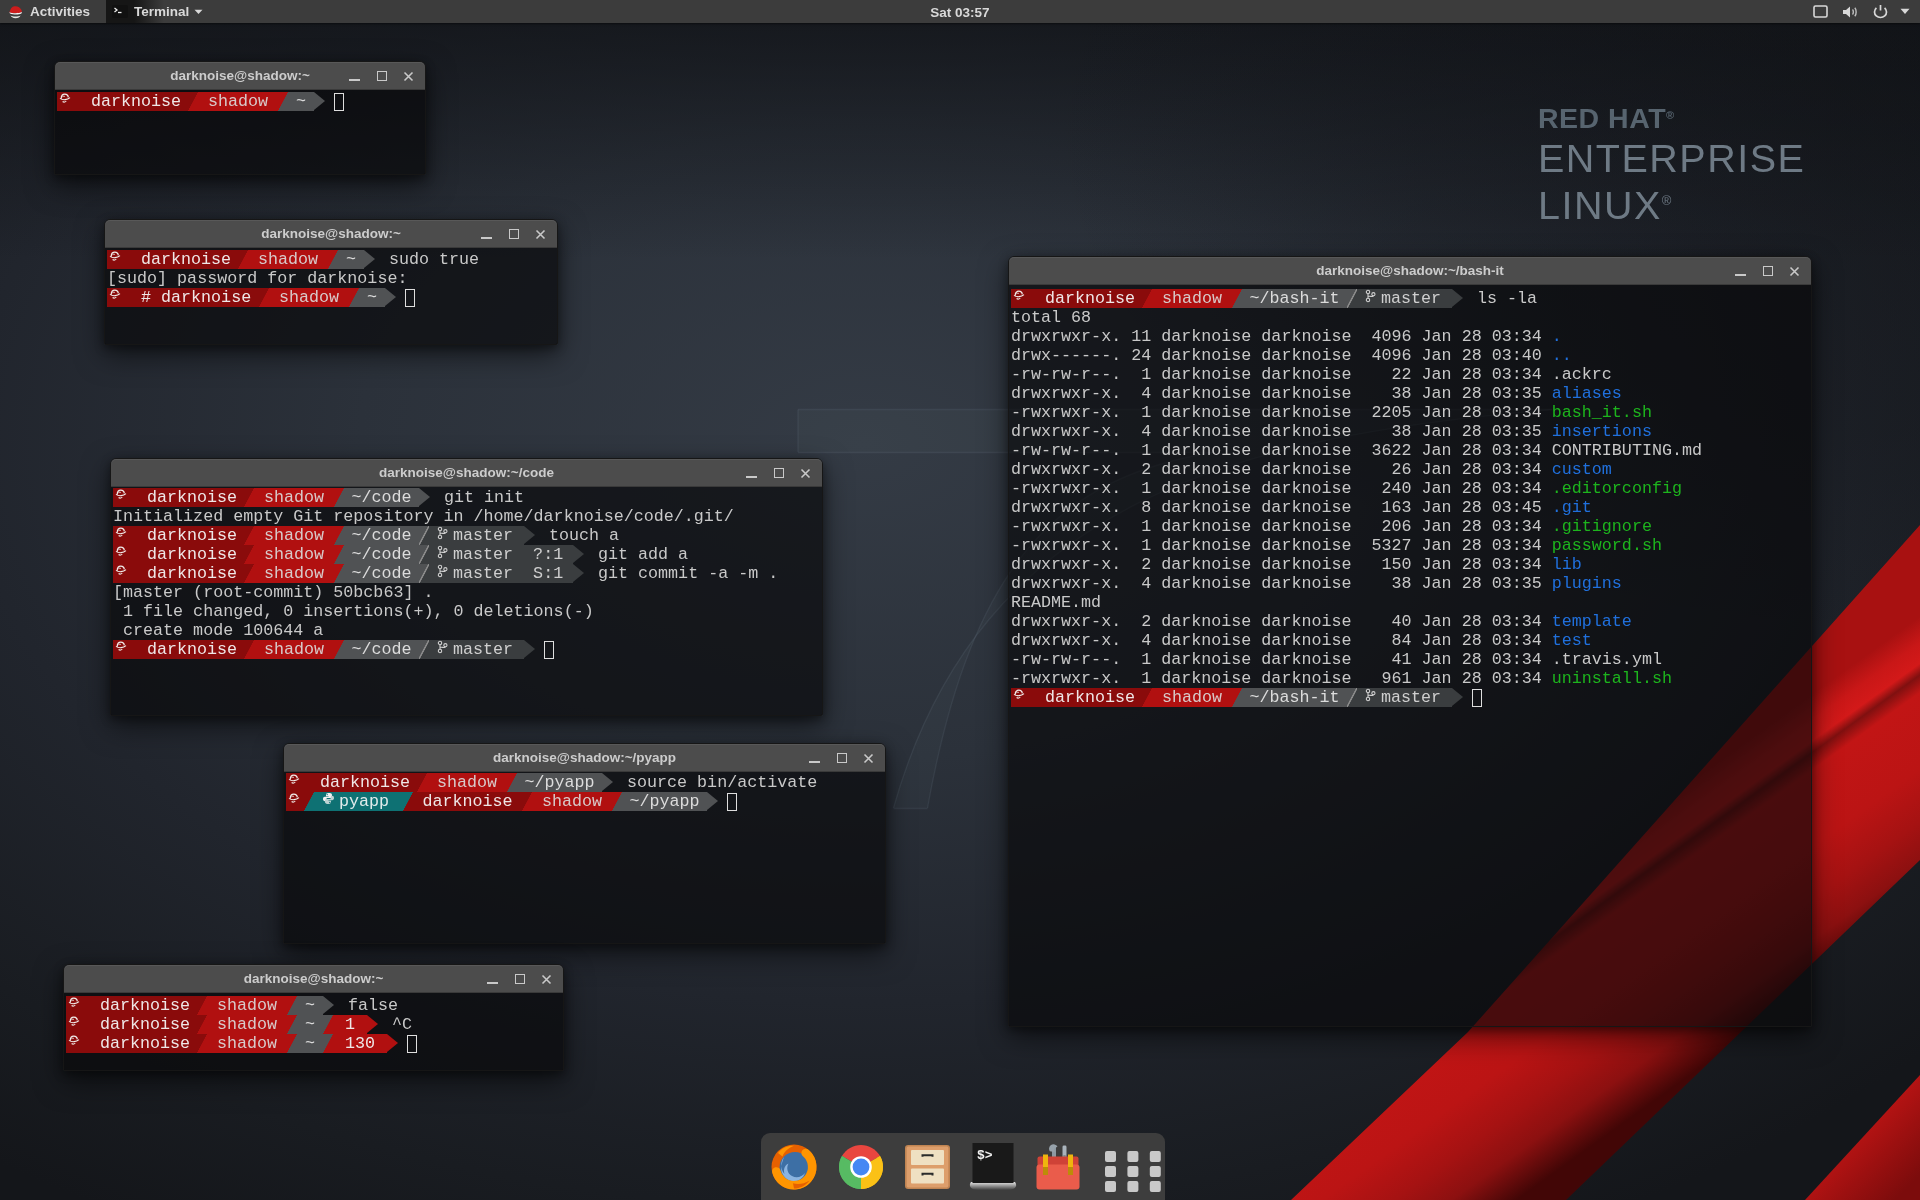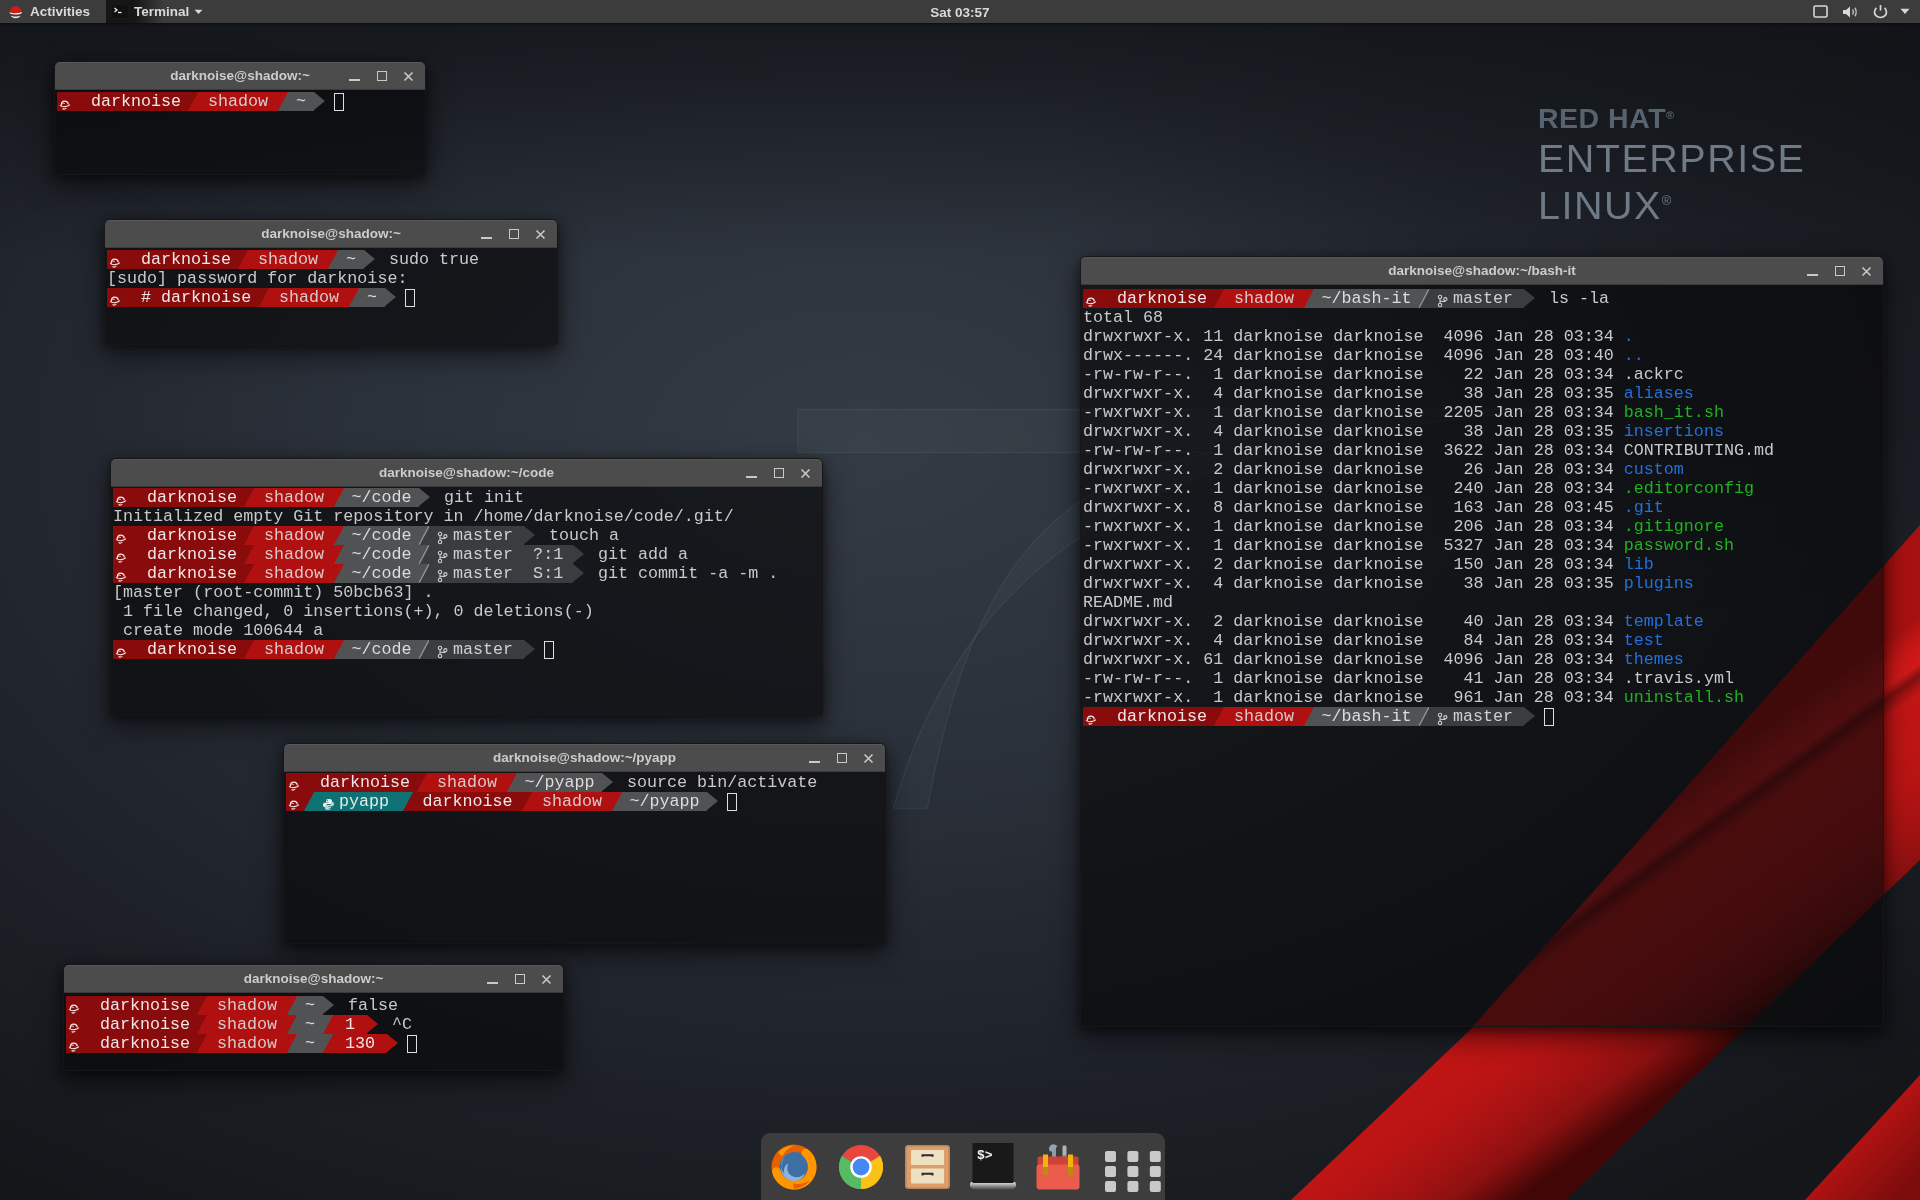--- a/index.html
+++ b/index.html
@@ -28,21 +28,21 @@
 .btns { position:absolute; right:11px; top:0; height:28px; display:flex; align-items:center; }
 .bmin { width:11px; height:2px; background:#c9c9c9; margin-top:8px; }
 .bmax { width:10px; height:10px; border:1.8px solid #c9c9c9; margin-left:17px; }
 .bcls { margin-left:16px; }
 .ct { position:absolute; left:0; right:0; top:28px; bottom:0; background:rgba(8,8,9,0.65);
   padding:1px 0 0 2px; overflow:hidden;
   font-family:"Liberation Mono",monospace; font-size:16.7px; }
 .ln { height:19px; display:flex; align-items:stretch; white-space:pre; }
 .t { line-height:19px; display:block; }
 .o { color:#c9c9c9; }
-.sg { display:flex; align-items:flex-end; height:19px; flex:none; }
+.sg { display:flex; align-items:flex-start; height:19px; flex:none; }
 .sp { width:10px; height:19px; flex:none; }
 .ar { width:0; height:0; border-top:9.5px solid transparent; border-bottom:9.5px solid transparent;
   border-left:11px solid #505254; flex:none; }
 .cur { width:10px; height:18px; border:1.5px solid #dedede; align-self:center; margin-left:9px; flex:none; }
 .hat { flex:none; }
 .br { flex:none; }
 .py { flex:none; }
 .dock { position:absolute; left:761px; top:1133px; width:404px; height:67px; background:#3d3d3d;
   border-radius:9px 9px 0 0; z-index:10; }
 .dock > svg { position:absolute; }
@@ -297,21 +297,21 @@
             <path d="M3.4 4.8 C4.0 4.1 5.2 4.0 5.9 4.6" stroke="#f2eeec" stroke-width="0.95" fill="none"></path>
           </svg><span class="t" style="color:#efe7e7;margin-left:20px">darknoise</span></span><i class="sp" style="background:linear-gradient(117.7deg,#8a0b0b 49%,#b11010 51%)"></i><span class="sg" style="width:80px;background:#b11010;justify-content:center;"><span class="t" style="color:#d8caca">shadow</span></span><i class="sp" style="background:linear-gradient(117.7deg,#b11010 49%,#505254 51%)"></i><span class="sg" style="width:26px;background:#505254;justify-content:center;"><span class="t" style="color:#dcdcdc">~</span></span><i class="sp" style="background:linear-gradient(117.7deg,#505254 49%,#b11010 51%)"></i><span class="sg" style="width:34px;background:#b11010;justify-content:center;"><span class="t" style="color:#efe7e7">1</span></span><i class="ar" style="border-left-color:#b11010"></i><span class="t" style="color:#c9c9c9;margin-left:14px;white-space:pre">^C</span></div>
       <div class="ln"><span class="sg" style="width:131px;background:#8a0b0b;justify-content:flex-start;padding-left:2px"><svg class="hat" width="12" height="12" viewBox="0 0 12 12">
             <path d="M2.2 6.7 C2.2 3.6 4.0 2.2 5.8 2.2 C7.8 2.2 9.1 3.6 9.3 5.4" stroke="#f2eeec" stroke-width="1.25" fill="none"></path>
             <path d="M1.0 6.4 C3.8 8.5 8.3 8.0 11.0 5.6" stroke="#f2eeec" stroke-width="1.15" fill="none"></path>
             <path d="M7.3 9.0 C6.1 10.2 4.4 10.2 3.6 9.5" stroke="#f2eeec" stroke-width="1.05" fill="none"></path>
             <path d="M3.4 4.8 C4.0 4.1 5.2 4.0 5.9 4.6" stroke="#f2eeec" stroke-width="0.95" fill="none"></path>
           </svg><span class="t" style="color:#efe7e7;margin-left:20px">darknoise</span></span><i class="sp" style="background:linear-gradient(117.7deg,#8a0b0b 49%,#b11010 51%)"></i><span class="sg" style="width:80px;background:#b11010;justify-content:center;"><span class="t" style="color:#d8caca">shadow</span></span><i class="sp" style="background:linear-gradient(117.7deg,#b11010 49%,#505254 51%)"></i><span class="sg" style="width:26px;background:#505254;justify-content:center;"><span class="t" style="color:#dcdcdc">~</span></span><i class="sp" style="background:linear-gradient(117.7deg,#505254 49%,#b11010 51%)"></i><span class="sg" style="width:54px;background:#b11010;justify-content:center;"><span class="t" style="color:#efe7e7">130</span></span><i class="ar" style="border-left-color:#b11010"></i><i class="cur"></i></div>
     </div>
   </div>
-<div class="win" style="left:1080px;top:256px;width:804px;height:771px;z-index:4">
+<div class="win" style="left:1008px;top:256px;width:804px;height:771px;z-index:4">
     <div class="tb"><span class="ttl">darknoise@shadow:~/bash-it</span><span class="btns">
         <i class="bmin"></i>
         <i class="bmax"></i>
         <svg class="bcls" width="11" height="11" viewBox="0 0 11 11">
           <path d="M1.5 1.5 L9.5 9.5 M9.5 1.5 L1.5 9.5" stroke="#c9c9c9" stroke-width="1.6"></path>
         </svg>
       </span></div>
     <div class="ct" style="padding-top:4px">
       <div class="ln"><span class="sg" style="width:131px;background:#8a0b0b;justify-content:flex-start;padding-left:2px"><svg class="hat" width="12" height="12" viewBox="0 0 12 12">
             <path d="M2.2 6.7 C2.2 3.6 4.0 2.2 5.8 2.2 C7.8 2.2 9.1 3.6 9.3 5.4" stroke="#f2eeec" stroke-width="1.25" fill="none"></path>
@@ -335,21 +335,20 @@
       <div class="ln"><span class="t o">drwxrwxr-x.  2 darknoise darknoise    26 Jan 28 03:34 </span><span class="t o" style="color:#2070dd">custom</span></div>
       <div class="ln"><span class="t o">-rwxrwxr-x.  1 darknoise darknoise   240 Jan 28 03:34 </span><span class="t o" style="color:#1db41d">.editorconfig</span></div>
       <div class="ln"><span class="t o">drwxrwxr-x.  8 darknoise darknoise   163 Jan 28 03:45 </span><span class="t o" style="color:#2070dd">.git</span></div>
       <div class="ln"><span class="t o">-rwxrwxr-x.  1 darknoise darknoise   206 Jan 28 03:34 </span><span class="t o" style="color:#1db41d">.gitignore</span></div>
       <div class="ln"><span class="t o">-rwxrwxr-x.  1 darknoise darknoise  5327 Jan 28 03:34 </span><span class="t o" style="color:#1db41d">password.sh</span></div>
       <div class="ln"><span class="t o">drwxrwxr-x.  2 darknoise darknoise   150 Jan 28 03:34 </span><span class="t o" style="color:#2070dd">lib</span></div>
       <div class="ln"><span class="t o">drwxrwxr-x.  4 darknoise darknoise    38 Jan 28 03:35 </span><span class="t o" style="color:#2070dd">plugins</span></div>
       <div class="ln"><span class="t o">README.md</span></div>
       <div class="ln"><span class="t o">drwxrwxr-x.  2 darknoise darknoise    40 Jan 28 03:34 </span><span class="t o" style="color:#2070dd">template</span></div>
       <div class="ln"><span class="t o">drwxrwxr-x.  4 darknoise darknoise    84 Jan 28 03:34 </span><span class="t o" style="color:#2070dd">test</span></div>
-      <div class="ln"><span class="t o">drwxrwxr-x. 61 darknoise darknoise  4096 Jan 28 03:34 </span><span class="t o" style="color:#2070dd">themes</span></div>
       <div class="ln"><span class="t o">-rw-rw-r--.  1 darknoise darknoise    41 Jan 28 03:34 </span><span class="t o">.travis.yml</span></div>
       <div class="ln"><span class="t o">-rwxrwxr-x.  1 darknoise darknoise   961 Jan 28 03:34 </span><span class="t o" style="color:#1db41d">uninstall.sh</span></div>
       <div class="ln"><span class="sg" style="width:131px;background:#8a0b0b;justify-content:flex-start;padding-left:2px"><svg class="hat" width="12" height="12" viewBox="0 0 12 12">
             <path d="M2.2 6.7 C2.2 3.6 4.0 2.2 5.8 2.2 C7.8 2.2 9.1 3.6 9.3 5.4" stroke="#f2eeec" stroke-width="1.25" fill="none"></path>
             <path d="M1.0 6.4 C3.8 8.5 8.3 8.0 11.0 5.6" stroke="#f2eeec" stroke-width="1.15" fill="none"></path>
             <path d="M7.3 9.0 C6.1 10.2 4.4 10.2 3.6 9.5" stroke="#f2eeec" stroke-width="1.05" fill="none"></path>
             <path d="M3.4 4.8 C4.0 4.1 5.2 4.0 5.9 4.6" stroke="#f2eeec" stroke-width="0.95" fill="none"></path>
           </svg><span class="t" style="color:#efe7e7;margin-left:20px">darknoise</span></span><i class="sp" style="background:linear-gradient(117.7deg,#8a0b0b 49%,#b11010 51%)"></i><span class="sg" style="width:80px;background:#b11010;justify-content:center;"><span class="t" style="color:#d8caca">shadow</span></span><i class="sp" style="background:linear-gradient(117.7deg,#b11010 49%,#505254 51%)"></i><span class="sg" style="width:105px;background:#505254;justify-content:center;"><span class="t" style="color:#dcdcdc">~/bash-it</span></span><i class="sp" style="background:linear-gradient(117.7deg,#505254 44%,#8a8a8a 47.5%,#8a8a8a 52.5%,#3a3d3f 56%)"></i><span class="sg" style="width:95px;background:#3a3d3f;justify-content:flex-start;padding-left:8px"><svg class="br" width="11" height="14" viewBox="0 0 11 14">
             <circle cx="3" cy="3" r="1.7" stroke="#cfcfcf" stroke-width="1.1" fill="none"></circle>
             <circle cx="8.4" cy="5.2" r="1.6" stroke="#cfcfcf" stroke-width="1.1" fill="none"></circle>

